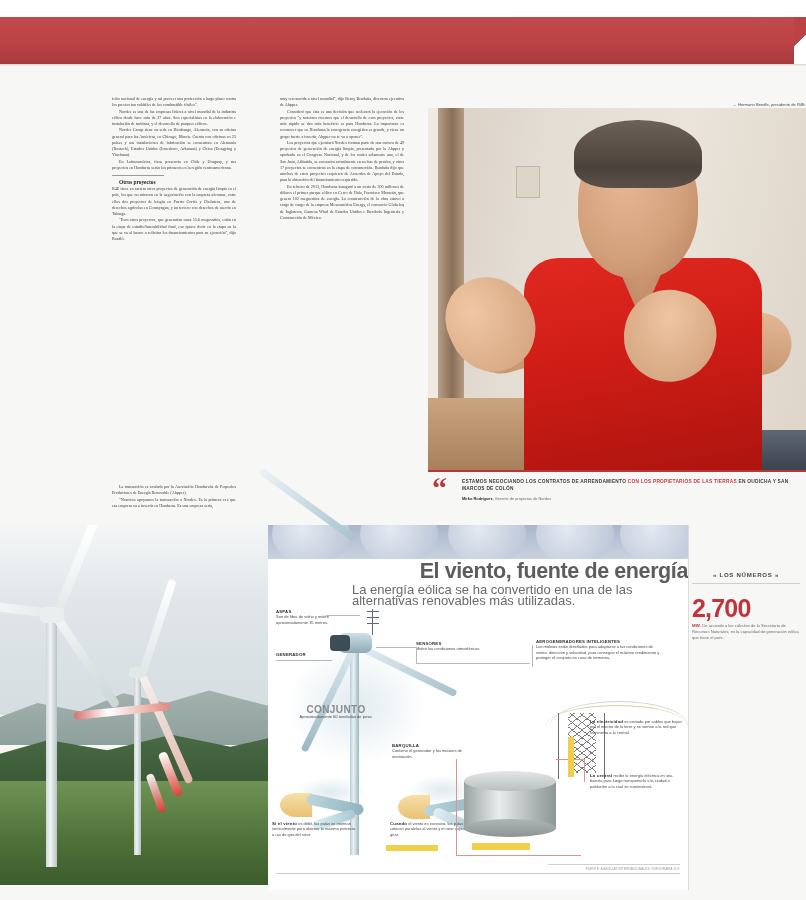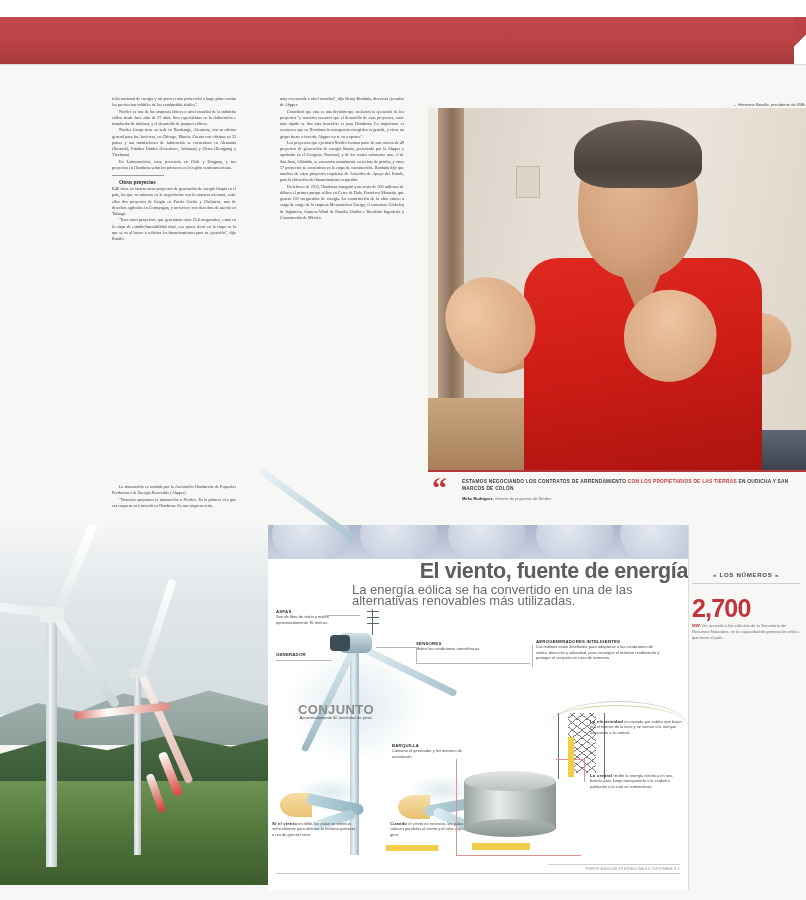--- a/index.html
+++ b/index.html
@@ -351,21 +351,21 @@
   <div class="leader" style="left:148px;top:138px;width:114px"></div>
   <div class="leaderv" style="left:148px;top:122px;height:16px"></div>
 
   <div class="lbl" style="left:268px;top:114px;width:126px">
     <b>AEROGENERADORES INTELIGENTES</b><br>
     <span>Los molinos están diseñados para adaptarse a las condiciones de viento, dirección y velocidad, para conseguir el máximo rendimiento y proteger el conjunto en caso de tormenta.</span>
   </div>
   <div class="leaderv" style="left:264px;top:120px;height:22px"></div>
 
   <div class="lbl" style="left:24px;top:182px;width:88px;text-align:center">
-    <b style="font-size:13px;color:#8a8a8c;letter-spacing:.4px">CONJUNTO</b><br>
+    <b style="font-size:10px;color:#8a8a8c;letter-spacing:.4px">CONJUNTO</b><br>
     <span>Aproximadamente 60 toneladas de peso.</span>
   </div>
 
   <div class="lbl" style="left:124px;top:218px;width:72px">
     <b>BARQUILLA</b><br>
     <span>Contiene el generador y los motores de orientación.</span>
   </div>
 
   <div class="mini" style="left:4px;top:246px">
     <div class="puff" style="left:24px;top:6px"></div>

